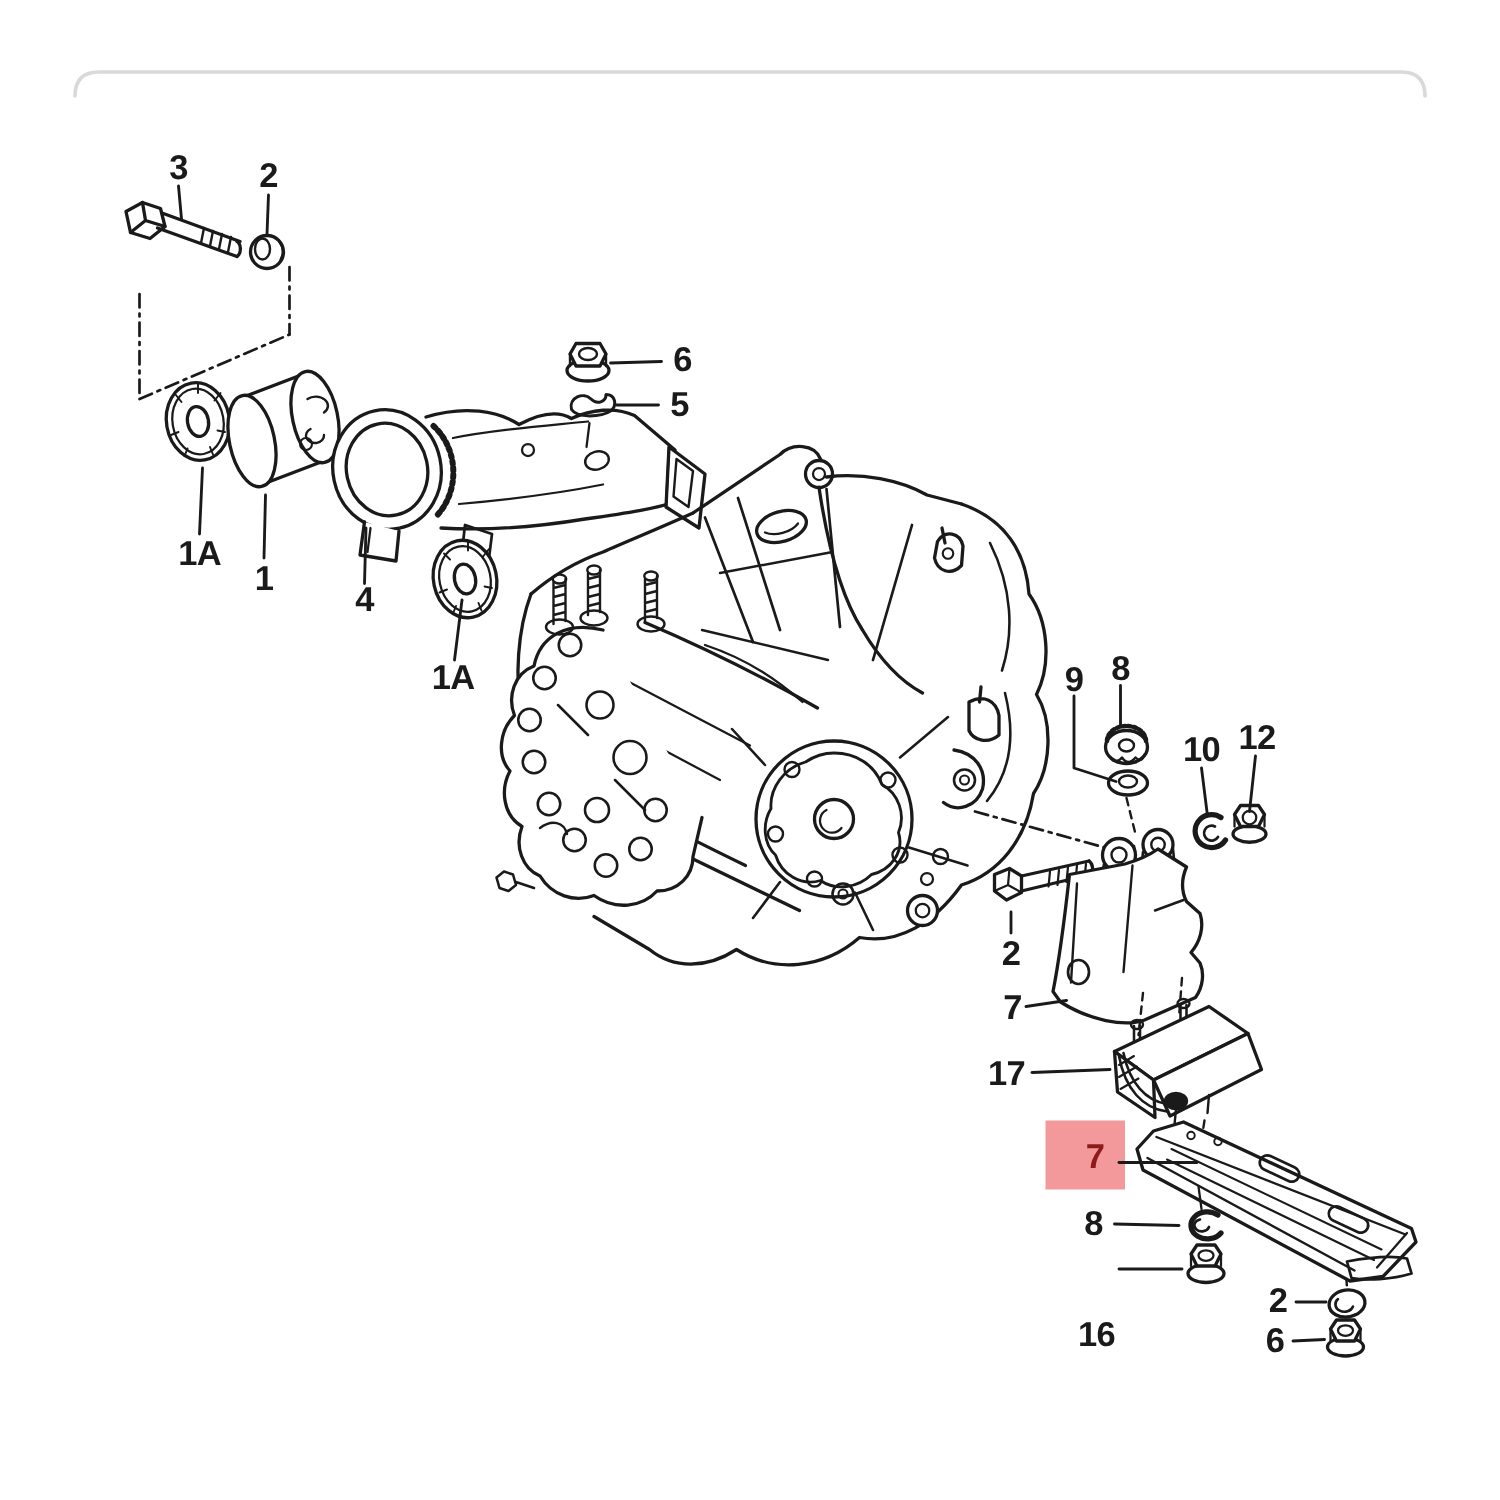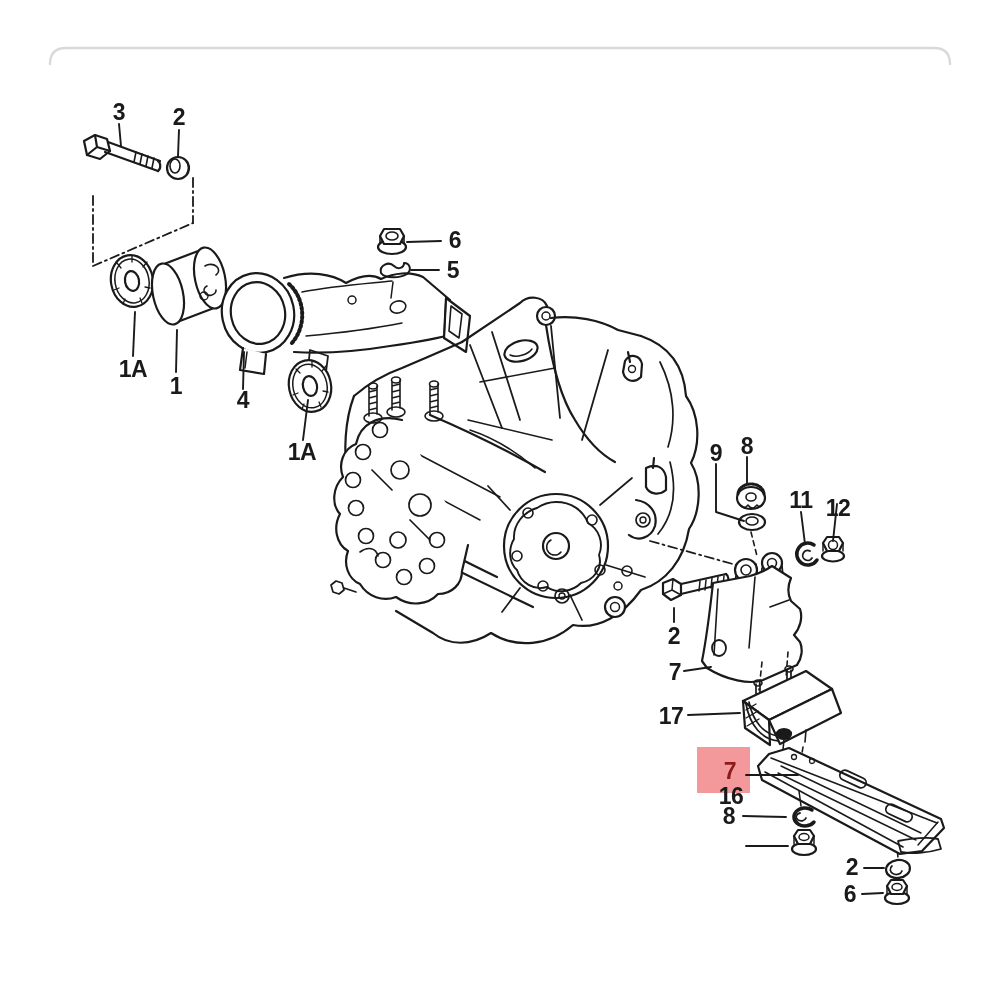--- a/index.html
+++ b/index.html
@@ -318,24 +318,24 @@
   <div class="lbl" style="left:119px;top:112px">3</div>
   <div class="lbl" style="left:179px;top:117px">2</div>
   <div class="lbl" style="left:455px;top:240px">6</div>
   <div class="lbl" style="left:453px;top:270px">5</div>
   <div class="lbl" style="left:133px;top:369px">1A</div>
   <div class="lbl" style="left:176px;top:386px">1</div>
   <div class="lbl" style="left:243px;top:400px">4</div>
   <div class="lbl" style="left:302px;top:452px">1A</div>
   <div class="lbl" style="left:716px;top:453px">9</div>
   <div class="lbl" style="left:747px;top:446px">8</div>
-  <div class="lbl" style="left:801px;top:500px">11</div>
-  <div class="lbl" style="left:838px;top:508px">12</div>
+  <div class="lbl" style="left:801px;top:500px">10</div>
+  <div class="lbl" style="left:838px;top:492px">12</div>
   <div class="lbl" style="left:674px;top:636px">2</div>
   <div class="lbl" style="left:675px;top:672px">7</div>
   <div class="lbl" style="left:671px;top:716px">17</div>
   <div class="lbl red" style="left:730px;top:771px">7</div>
   <div class="lbl" style="left:729px;top:816px">8</div>
-  <div class="lbl" style="left:731px;top:796px">16</div>
+  <div class="lbl" style="left:731px;top:890px">16</div>
   <div class="lbl" style="left:852px;top:867px">2</div>
   <div class="lbl" style="left:850px;top:894px">6</div>
 
 </div>
 
 </body></html>

